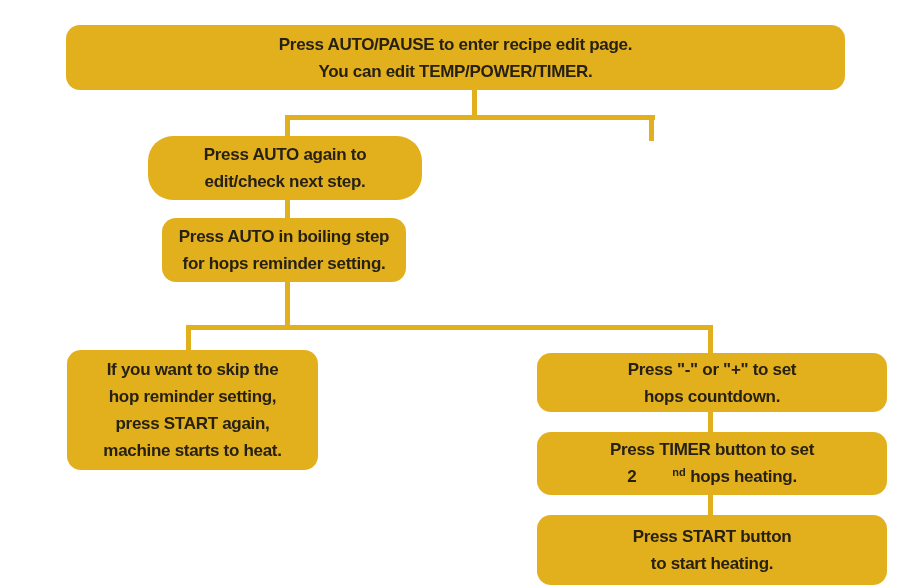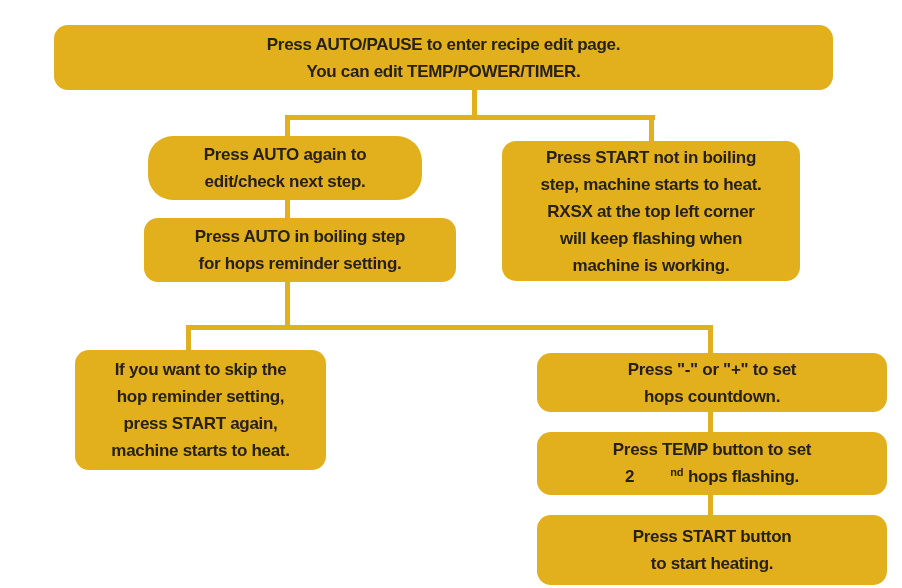--- a/index.html
+++ b/index.html
@@ -42,25 +42,25 @@
   .sup {
     font-size: 11px;
     position: relative;
     top: -6px;
     letter-spacing: 0;
     padding-left: 36px;
   }
   .inline-line { white-space: pre; }
 
   
-  #box-auto-pause      { left: 54px;  top: 25px;  width: 779px; height: 65px; }
+  #box-auto-pause      { left: 66px;  top: 25px;  width: 779px; height: 65px; }
   #box-auto-next       { left: 148px; top: 136px; width: 274px; height: 64px; border-radius: 25px; }
   #box-start-notboil   { left: 502px; top: 141px; width: 298px; height: 140px; }
-  #box-auto-boiling    { left: 144px; top: 218px; width: 312px; height: 64px; }
-  #box-skip-hop        { left: 67px;  top: 350px; width: 251px; height: 120px; margin-left: 8px; }
+  #box-auto-boiling    { left: 162px; top: 218px; width: 244px; height: 64px; }
+  #box-skip-hop        { left: 67px;  top: 350px; width: 251px; height: 120px; }
   #box-hops-countdown  { left: 537px; top: 353px; width: 350px; height: 59px; }
   #box-timer-2nd       { left: 537px; top: 432px; width: 350px; height: 63px; }
   #box-start-heating   { left: 537px; top: 515px; width: 350px; height: 70px; }
 
   
   #c-top-stub        { left: 472px; top: 90px;  width: 5px;   height: 30px; }
   #c-split1-h        { left: 285px; top: 115px; width: 370px; height: 5px; }
   #c-split1-left-v   { left: 285px; top: 115px; width: 5px;   height: 21px; }
   #c-split1-right-v  { left: 649px; top: 115px; width: 5px;   height: 26px; }
   #c-next-to-boiling { left: 285px; top: 200px; width: 5px;   height: 18px; }
@@ -87,38 +87,33 @@
   <div class="connector" id="c-split2-right-v"></div>
   <div class="connector" id="c-countdown-timer"></div>
   <div class="connector" id="c-timer-start"></div>
 
   <div class="flow-box" id="box-auto-pause">Press AUTO/PAUSE to enter recipe edit page.
 You can edit TEMP/POWER/TIMER.</div>
 
   <div class="flow-box" id="box-auto-next">Press AUTO again to
 edit/check next step.</div>
 
-  <div class="flow-box" id="box-start-notboil">Press START not in boiling
-step, machine starts to heat.
-RXSX at the top left corner
-will keep flashing when
-machine is working.</div>
 
   <div class="flow-box" id="box-auto-boiling">Press AUTO in boiling step
 for hops reminder setting.</div>
 
   <div class="flow-box" id="box-skip-hop">If you want to skip the
 hop reminder setting,
 press START again,
 machine starts to heat.</div>
 
   <div class="flow-box" id="box-hops-countdown">Press "-" or "+" to set
 hops countdown.</div>
 
   <div class="flow-box" id="box-timer-2nd">
-    <div class="inline-line">Press TEMP button to set</div>
-    <div class="inline-line"><span>2</span><span class="sup">nd</span><span> hops flashing.</span></div>
+    <div class="inline-line">Press TIMER button to set</div>
+    <div class="inline-line"><span>2</span><span class="sup">nd</span><span> hops heating.</span></div>
   </div>
 
   <div class="flow-box" id="box-start-heating">Press START button
 to start heating.</div>
 
 </div>
 
 </body></html>

